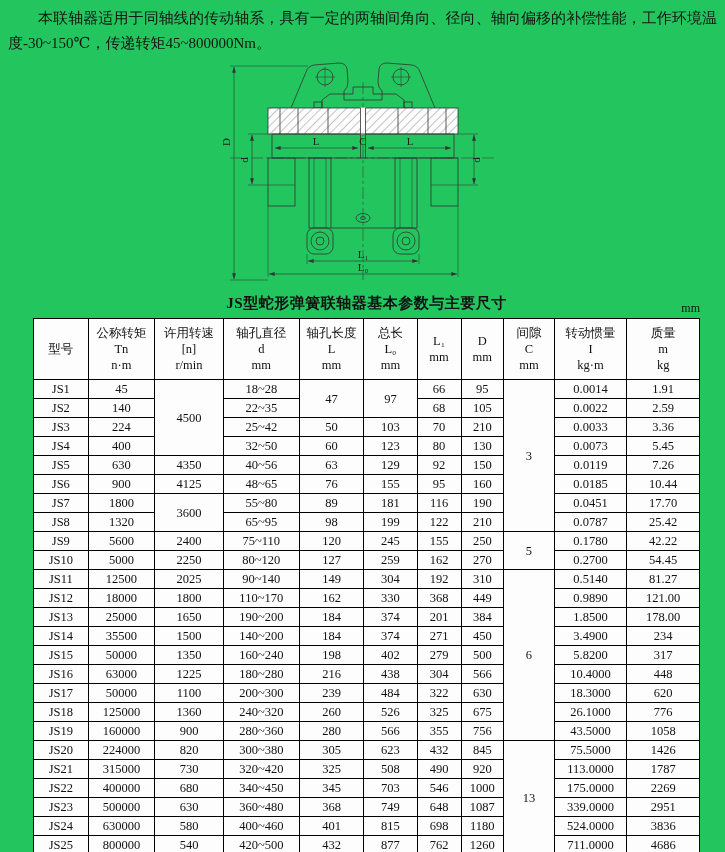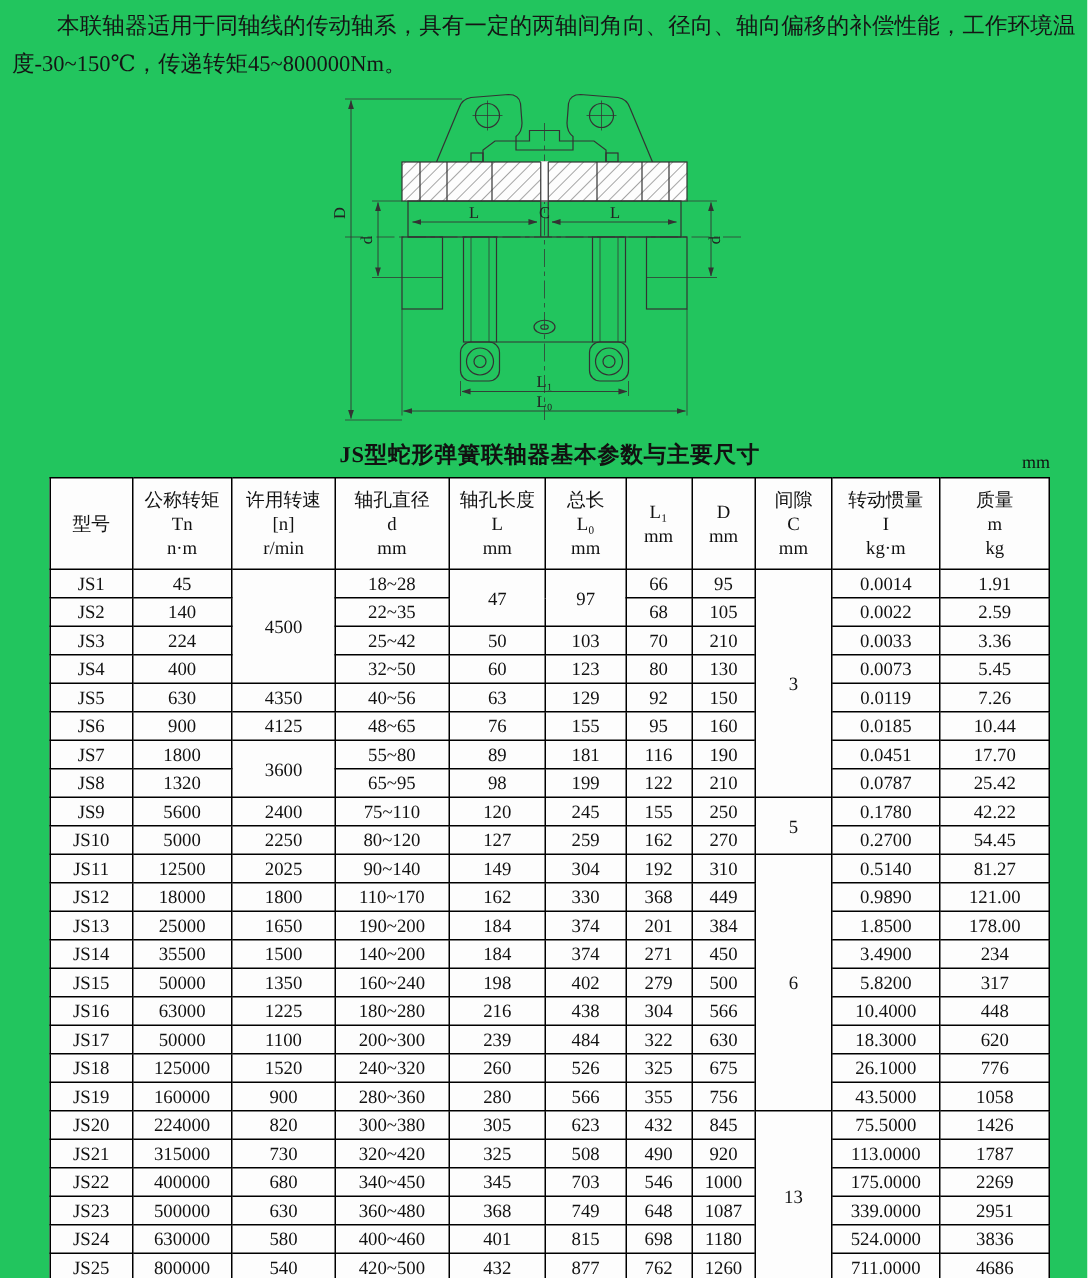--- a/index.html
+++ b/index.html
@@ -372,21 +372,21 @@
           <td>239</td>
           <td>484</td>
           <td>322</td>
           <td>630</td>
           <td>18.3000</td>
           <td>620</td>
         </tr>
         <tr>
           <td>JS18</td>
           <td>125000</td>
-          <td>1520</td>
+          <td>1360</td>
           <td>240~320</td>
           <td>260</td>
           <td>526</td>
           <td>325</td>
           <td>675</td>
           <td>26.1000</td>
           <td>776</td>
         </tr>
         <tr>
           <td>JS19</td>

